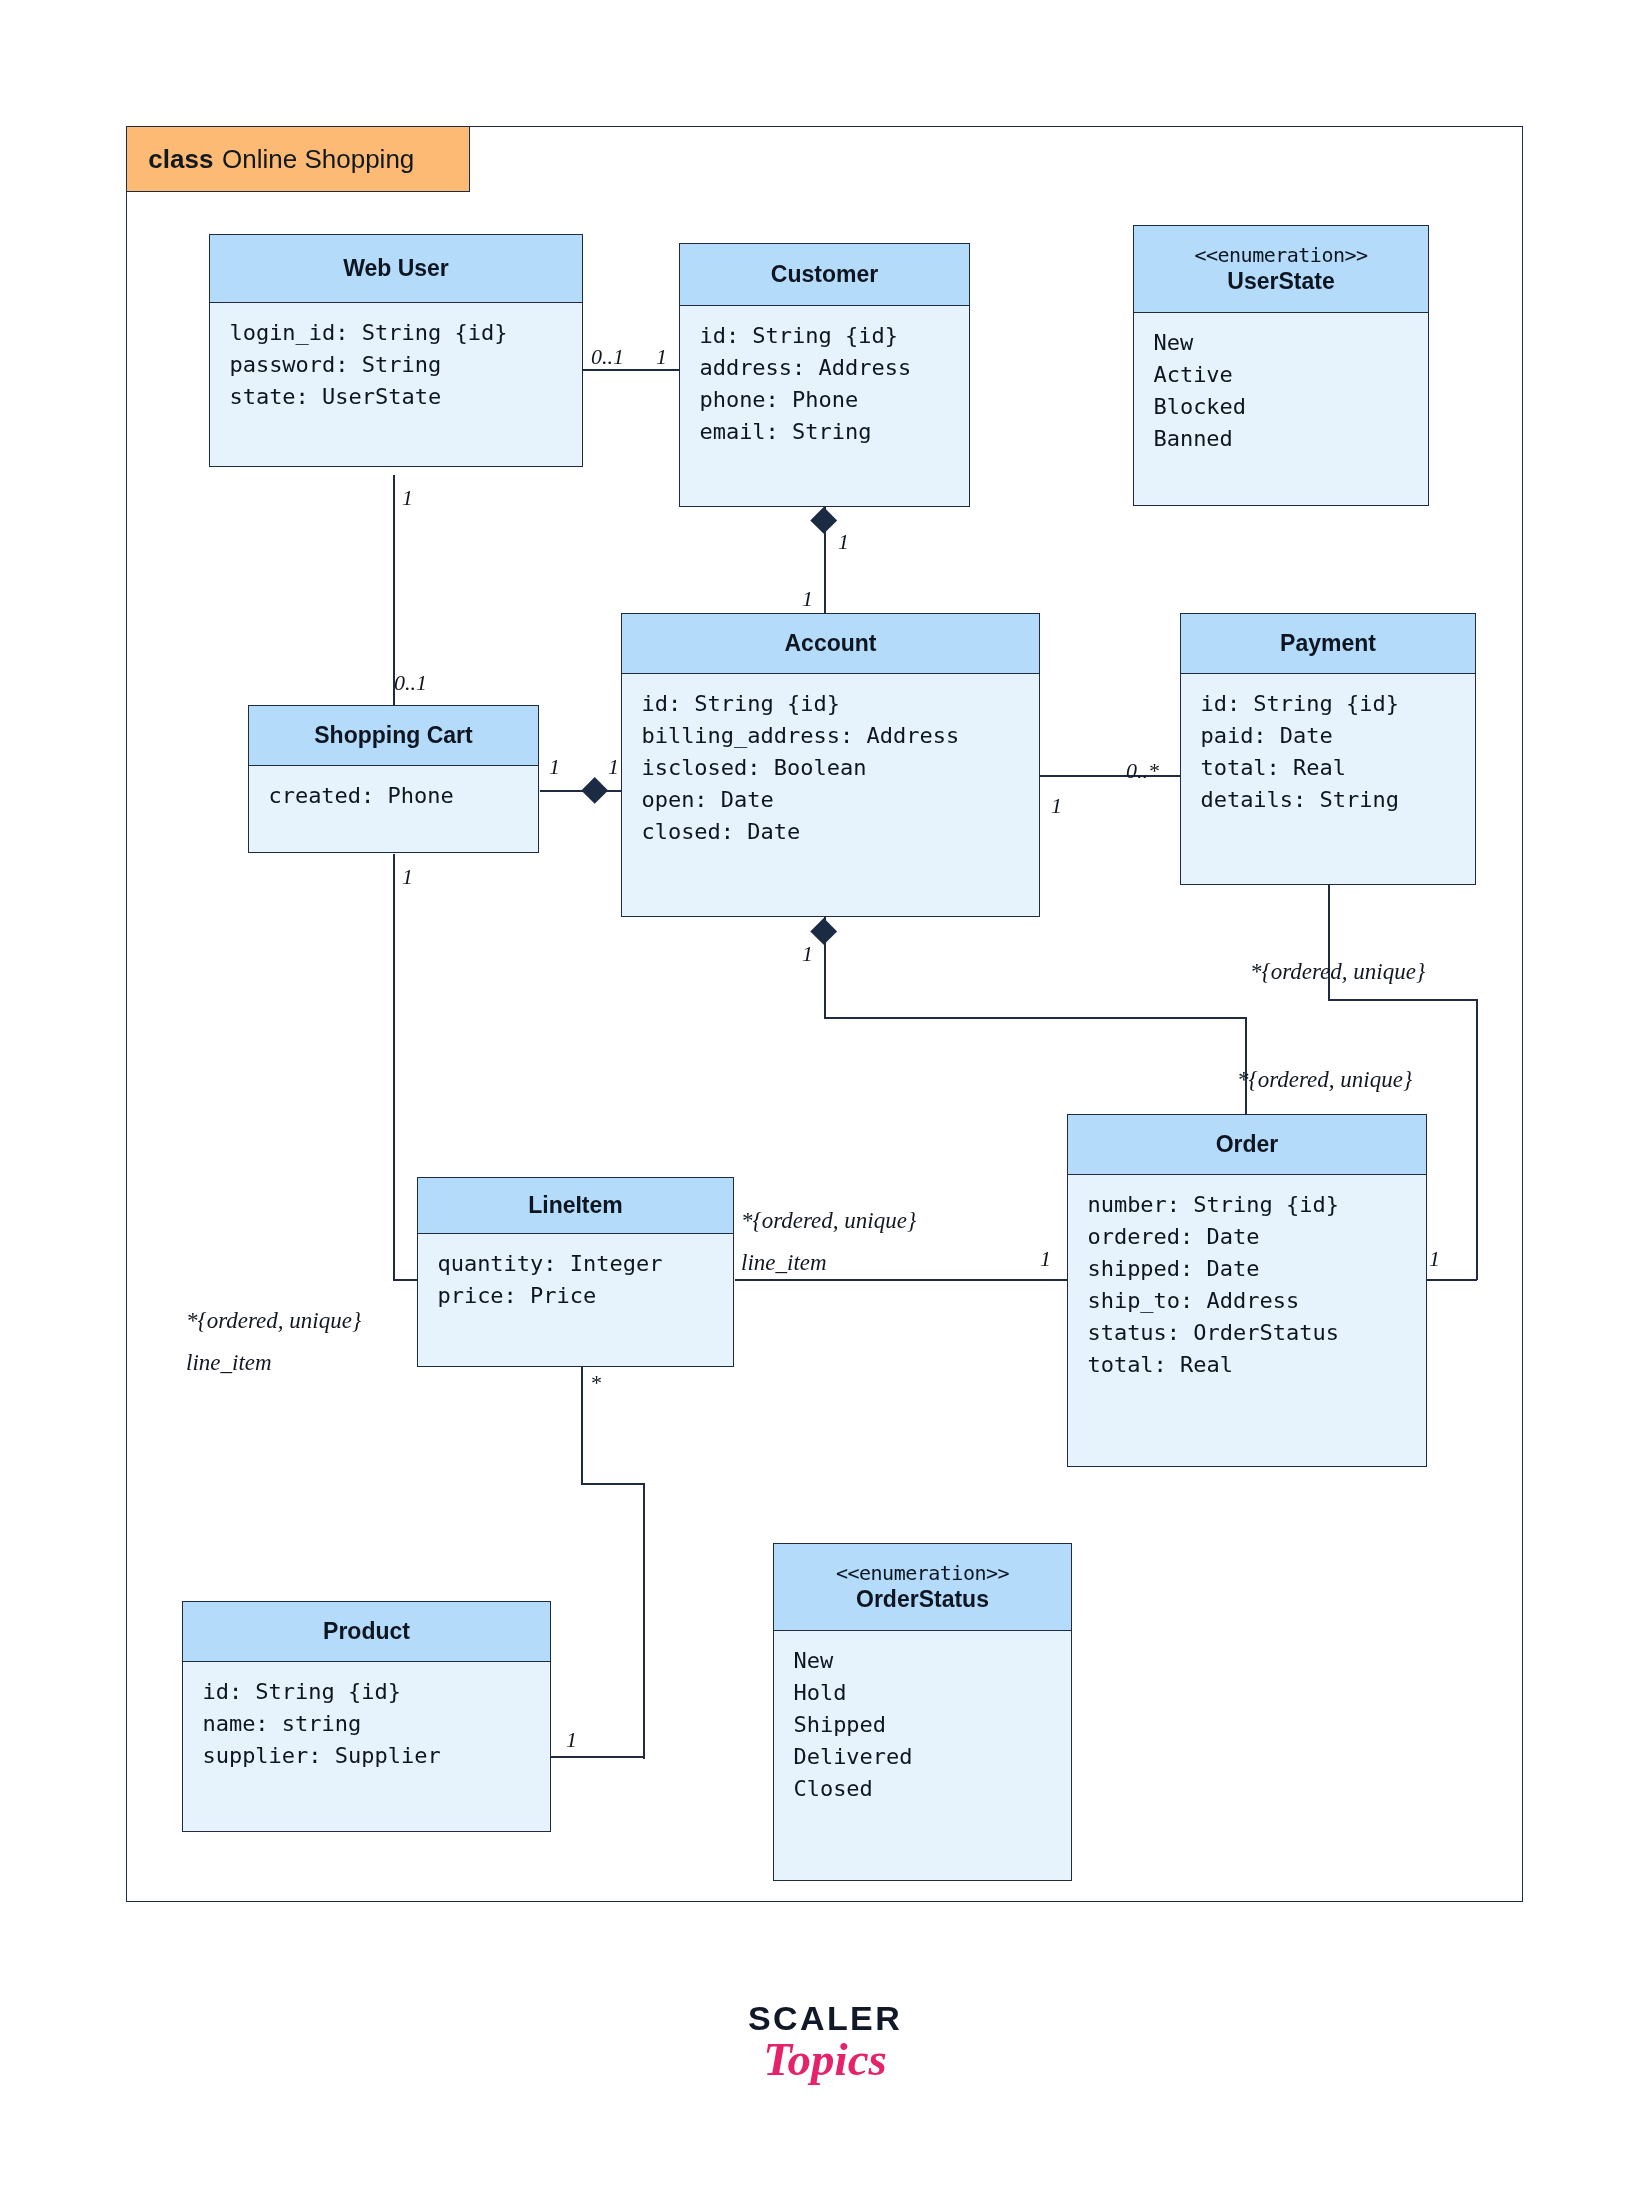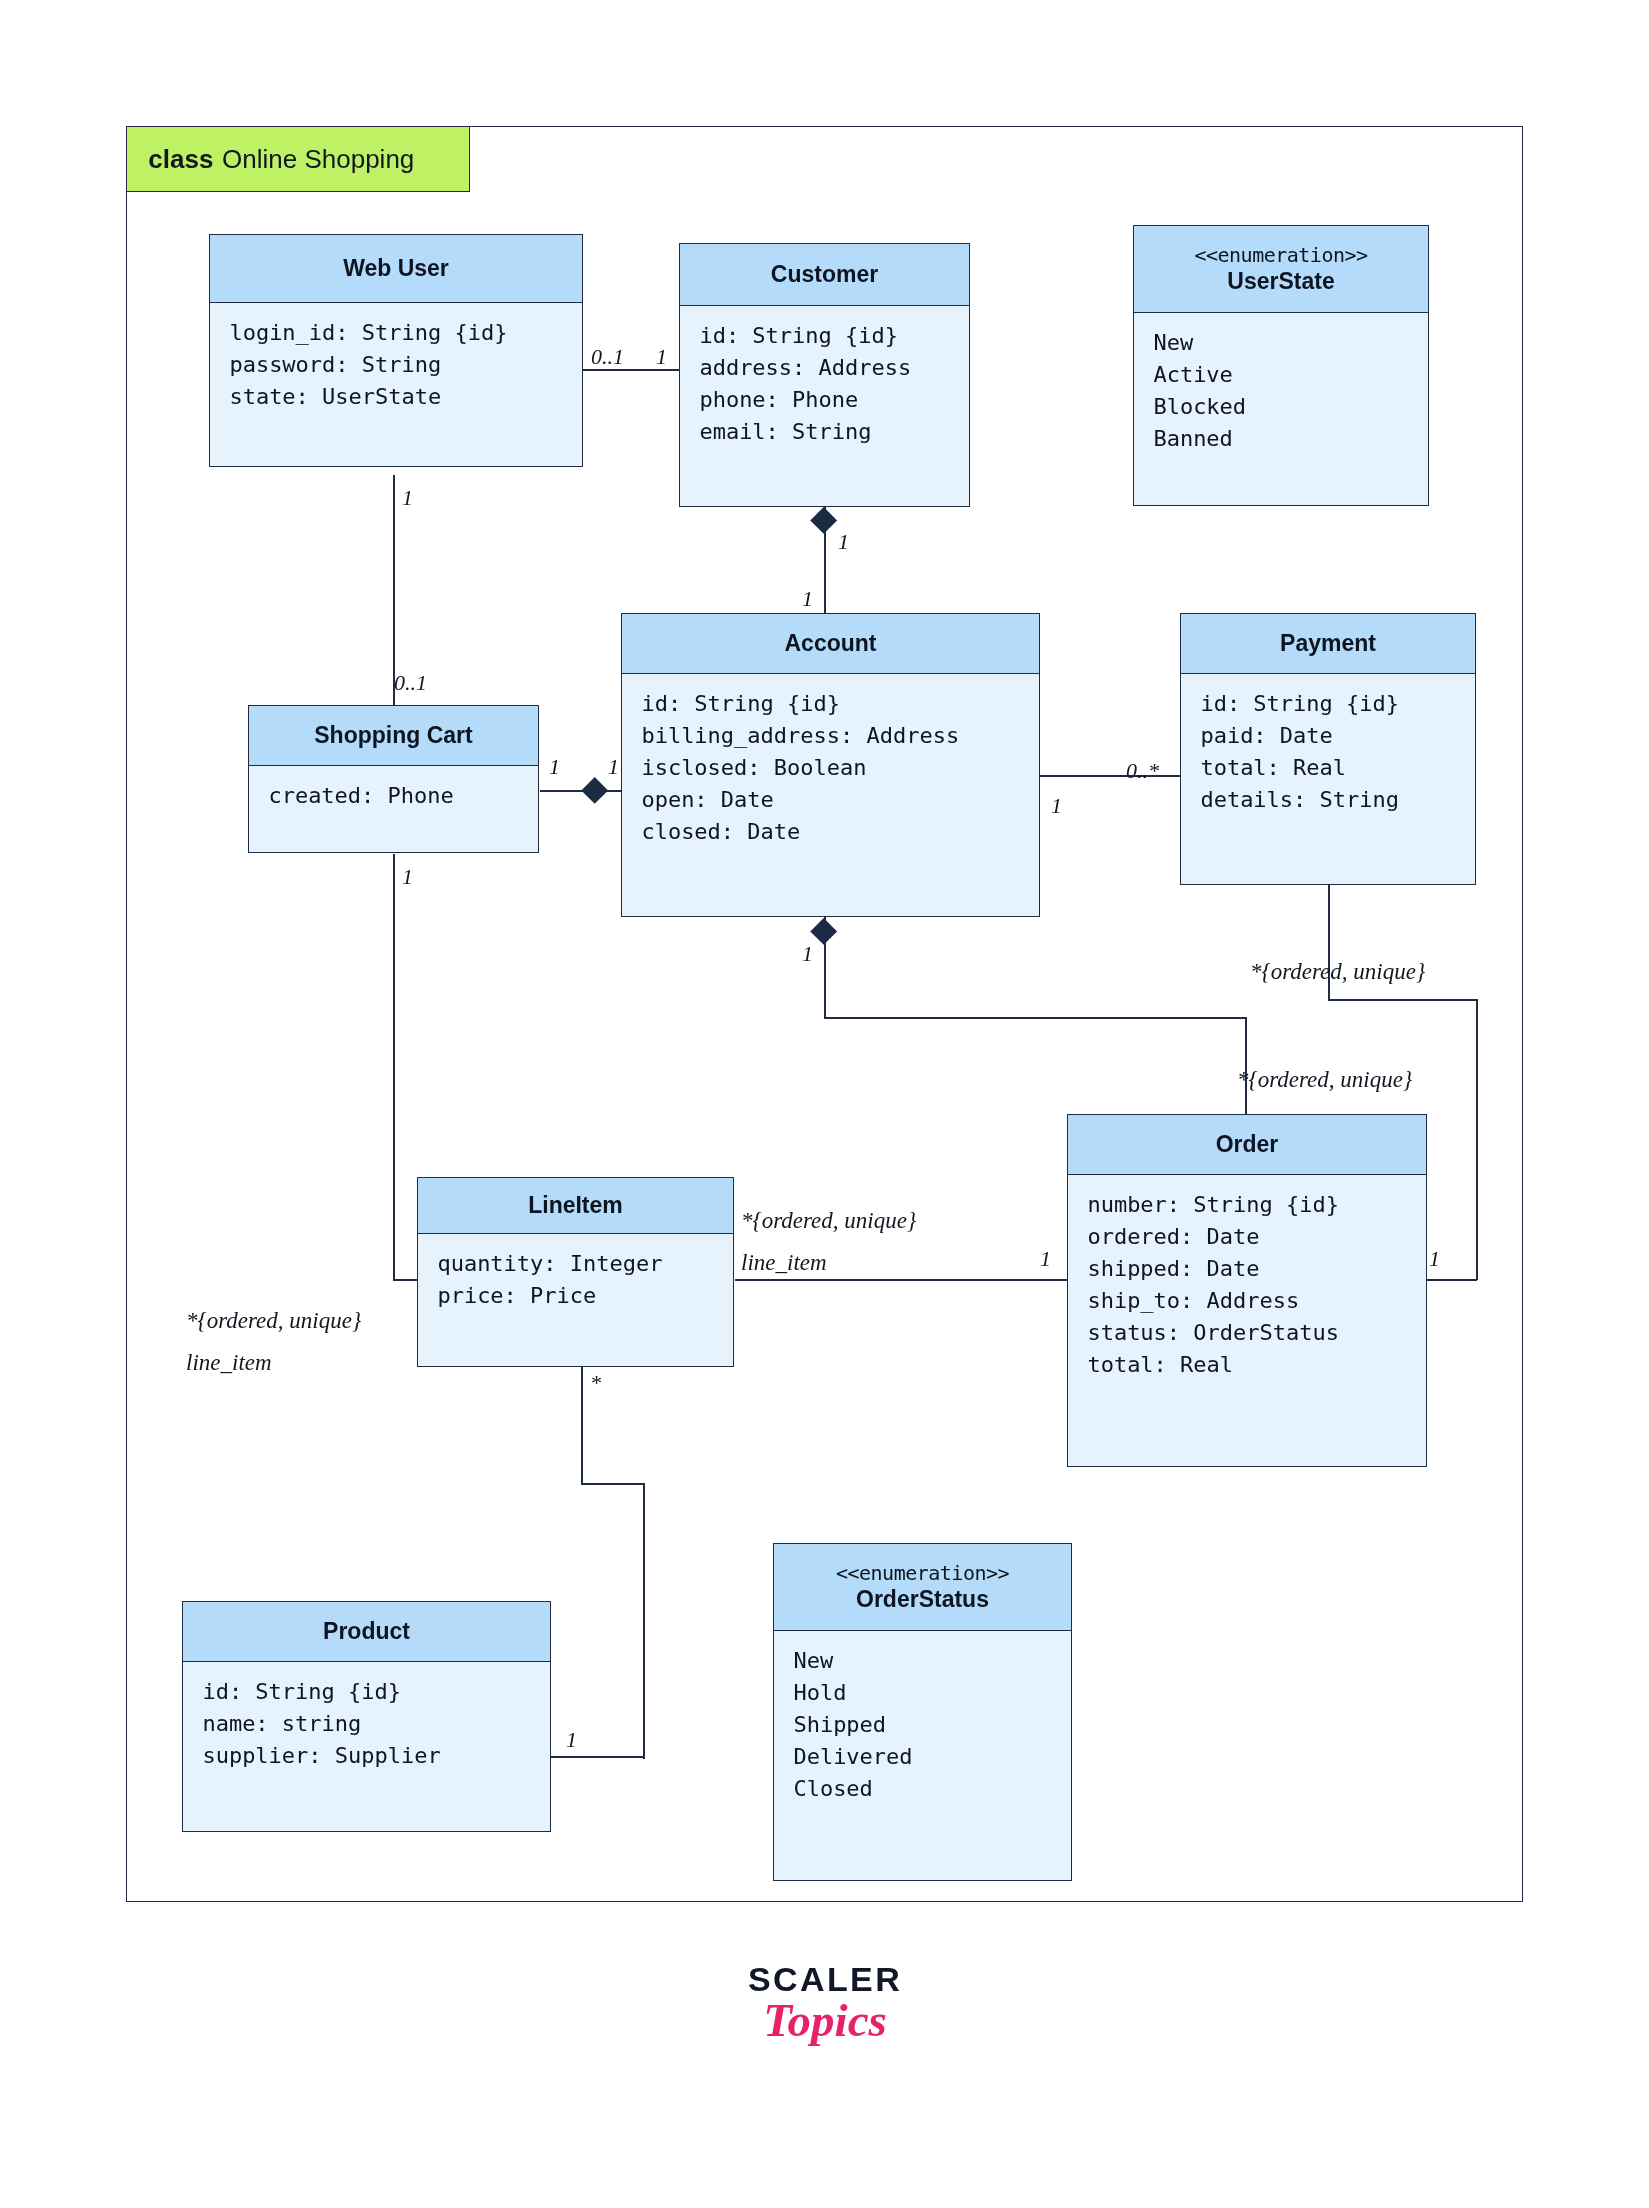--- a/index.html
+++ b/index.html
@@ -32,21 +32,21 @@
     background: #ffffff;
   }
   .frame-tab {
     position: absolute;
     left: 126px;
     top: 126px;
     width: 344px;
     height: 66px;
     border: 1.9px solid #1f2b41;
     box-sizing: border-box;
-    background: #bef264;
+    background: #fdba74;
     display: flex;
     align-items: center;
     padding-left: 21.3px;
     font-size: 26px;
     color: #111820;
   }
   .frame-tab b { font-weight: 700; margin-right: 8.7px; }
 
   
   .cls {
@@ -128,20 +128,21 @@
     left: 0; right: 0;
     top: 1960px;
     text-align: center;
   }
   .logo .scaler {
     font-family: "Liberation Sans", sans-serif;
     font-weight: 700;
     font-size: 34px;
     letter-spacing: 2.4px;
     color: #111827;
+    margin-top: 39px;
   }
   .logo .topics {
     font-family: "Liberation Serif", serif;
     font-style: italic;
     font-weight: 700;
     font-size: 47px;
     color: #e6226b;
     margin-top: -5.8px;
   }
 </style>

